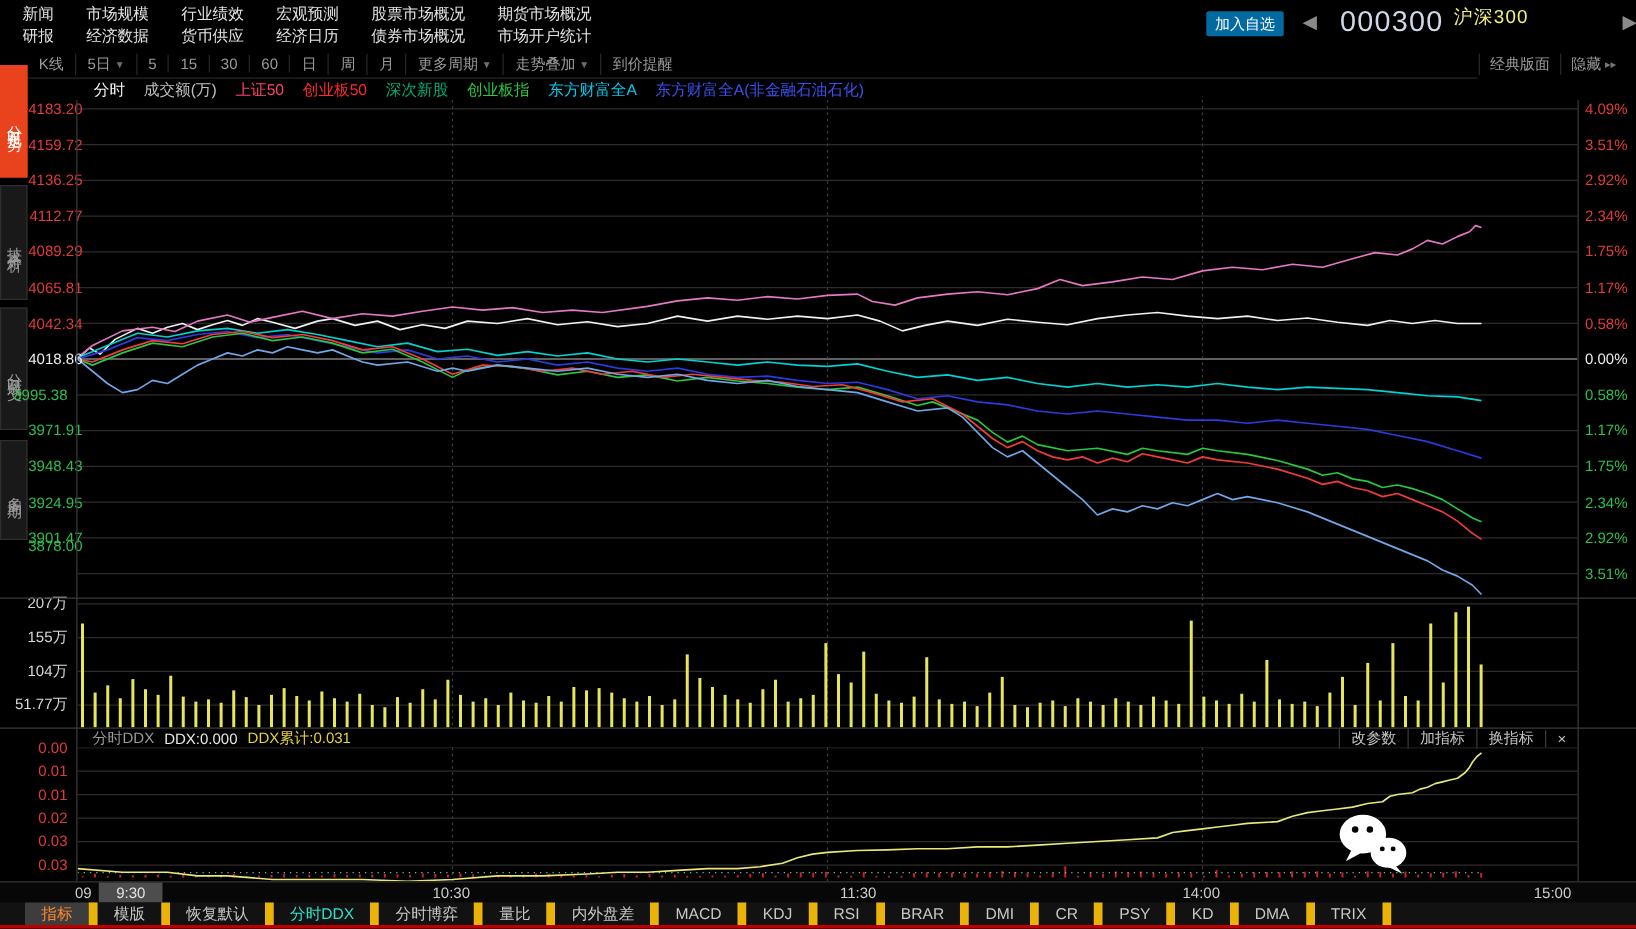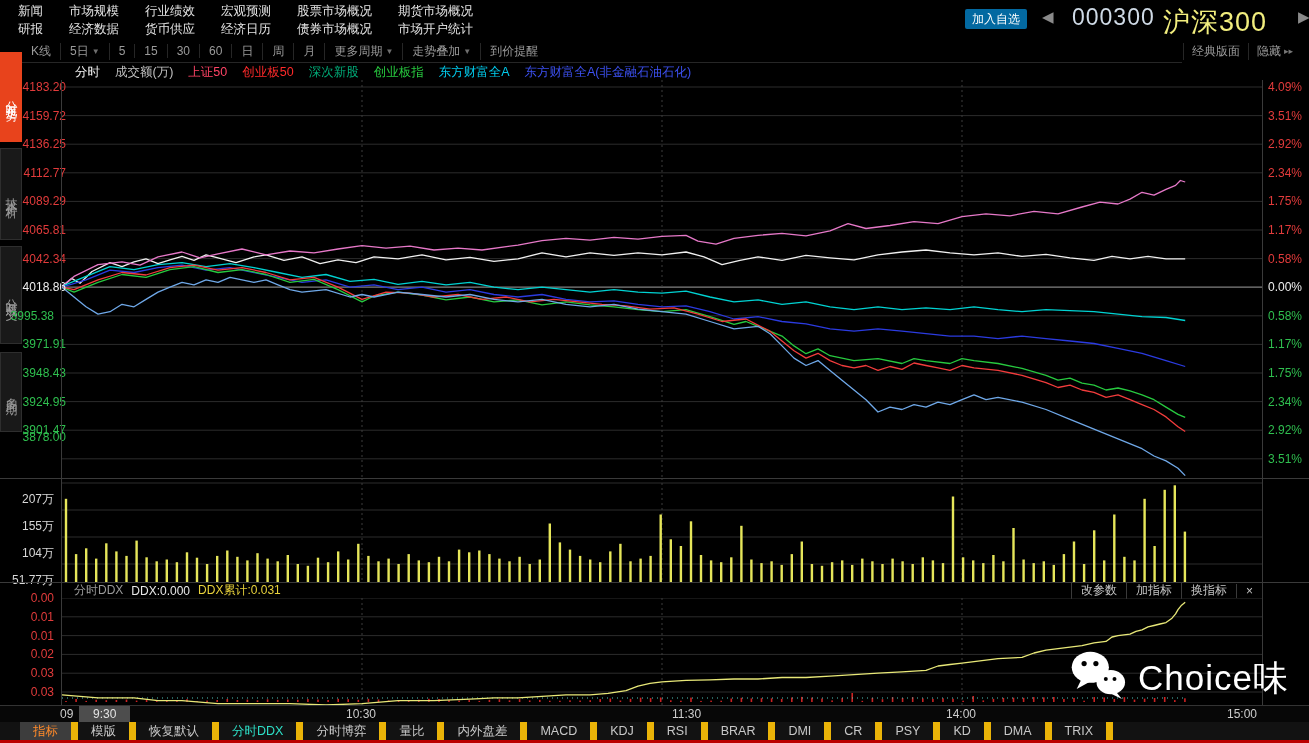--- a/index.html
+++ b/index.html
@@ -8,21 +8,21 @@
        -webkit-font-smoothing:antialiased;}
   .abs{position:absolute;}
   
   #top-menu{left:0;top:0;width:960px;height:40px;display:flex;gap:26px;padding-left:18px;align-items:center;}
   .menu-group{display:flex;flex-direction:column;gap:1px;}
   .menu-item{color:#e3e3e3;font-size:12.5px;line-height:17px;white-space:nowrap;cursor:default;}
   #add-watch{left:965px;top:9px;width:62px;height:20px;background:#0369a1;color:#fff;
              font-size:12px;display:flex;align-items:center;justify-content:center;border-radius:2px;}
   #prev-arrow{left:1042px;top:8px;color:#8a8a8a;font-size:15px;}
   #sym-code{left:1072px;top:4px;color:#cfdae6;font-size:23px;letter-spacing:1px;}
-  #sym-name{left:1163px;top:4px;color:#f2ee7e;font-size:27px;letter-spacing:1px;}
+  #sym-name{left:1163px;top:4px;color:#f2ee7e;font-size:15px;letter-spacing:1px;}
   #next-arrow{left:1298px;top:8px;color:#8a8a8a;font-size:15px;}
   
   #toolbar{left:22px;top:40px;width:1160px;height:22px;display:flex;align-items:center;border-bottom:1px solid #262626;}
   .tb-item{color:#9a9a9a;font-size:12px;padding:0 9px;border-right:1px solid #262626;white-space:nowrap;display:flex;align-items:center;gap:3px;}
   .tb-item:last-child{border-right:none;}
   .caret{color:#6f6f6f;font-size:8px;}
   #toolbar-right{right:8px;top:40px;height:22px;display:flex;align-items:center;}
   .tbr{color:#9a9a9a;font-size:12px;padding:0 8px;border-left:1px solid #262626;display:flex;gap:3px;align-items:center;}
   
   .side-tab{left:0;width:20px;background:#191919;border:1px solid #2e2e2e;color:#9a9a9a;
@@ -441,21 +441,21 @@
     <div class="ax-label ax-red" style="left: 2px; top: 150px;">1.17%</div>
     <div class="ax-label ax-red" style="left: 2px; top: 178.6px;">0.58%</div>
     <div class="ax-label ax-white" style="left: 2px; top: 207.2px;">0.00%</div>
     <div class="ax-label ax-green" style="left: 2px; top: 235.8px;">0.58%</div>
     <div class="ax-label ax-green" style="left: 2px; top: 264.4px;">1.17%</div>
     <div class="ax-label ax-green" style="left: 2px; top: 293px;">1.75%</div>
     <div class="ax-label ax-green" style="left: 2px; top: 321.6px;">2.34%</div>
     <div class="ax-label ax-green" style="left: 2px; top: 350.2px;">2.92%</div>
     <div class="ax-label ax-green" style="left: 2px; top: 378.8px;">3.51%</div>
   </div>
-<div id="axis-vol" class="abs" style="left:0;top:494px;width:58px;height:104px;">
+<div id="axis-vol" class="abs" style="left:0;top:478px;width:58px;height:104px;">
     <div class="ax-label ax-gray" style="right: 4px; top: 5px;">207万</div>
     <div class="ax-label ax-gray" style="right: 4px; top: 32px;">155万</div>
     <div class="ax-label ax-gray" style="right: 4px; top: 59px;">104万</div>
     <div class="ax-label ax-gray" style="right: 4px; top: 86px;">51.77万</div>
   </div>
 <div id="axis-ddx" class="abs" style="left:0;top:598px;width:58px;height:107px;">
     <div class="ax-label ax-red" style="right: 4px; top: 0.0002499px;">0.00</div>
     <div class="ax-label ax-red" style="right: 4px; top: 18.8002px;">0.01</div>
     <div class="ax-label ax-red" style="right: 4px; top: 37.6001px;">0.01</div>
     <div class="ax-label ax-red" style="right: 4px; top: 56.4001px;">0.02</div>
@@ -504,14 +504,13 @@
       <ellipse cx="36" cy="31" rx="30" ry="25" fill="#fff"></ellipse>
       <polygon points="22,50 14,66 36,54" fill="#fff"></polygon>
       <circle cx="26" cy="25" r="4.2" fill="#000"></circle>
       <circle cx="45" cy="25" r="4.2" fill="#000"></circle>
       <ellipse cx="69" cy="55" rx="23" ry="19.5" fill="#fff"></ellipse>
       <polygon points="77,70 87,82 66,72" fill="#fff"></polygon>
       <circle cx="61" cy="50" r="3.2" fill="#000"></circle>
       <circle cx="75" cy="50" r="3.2" fill="#000"></circle>
     </svg>
   </span>
-  <span id="wm-text">Choice味</span>
 </div>
 
 </body></html>

